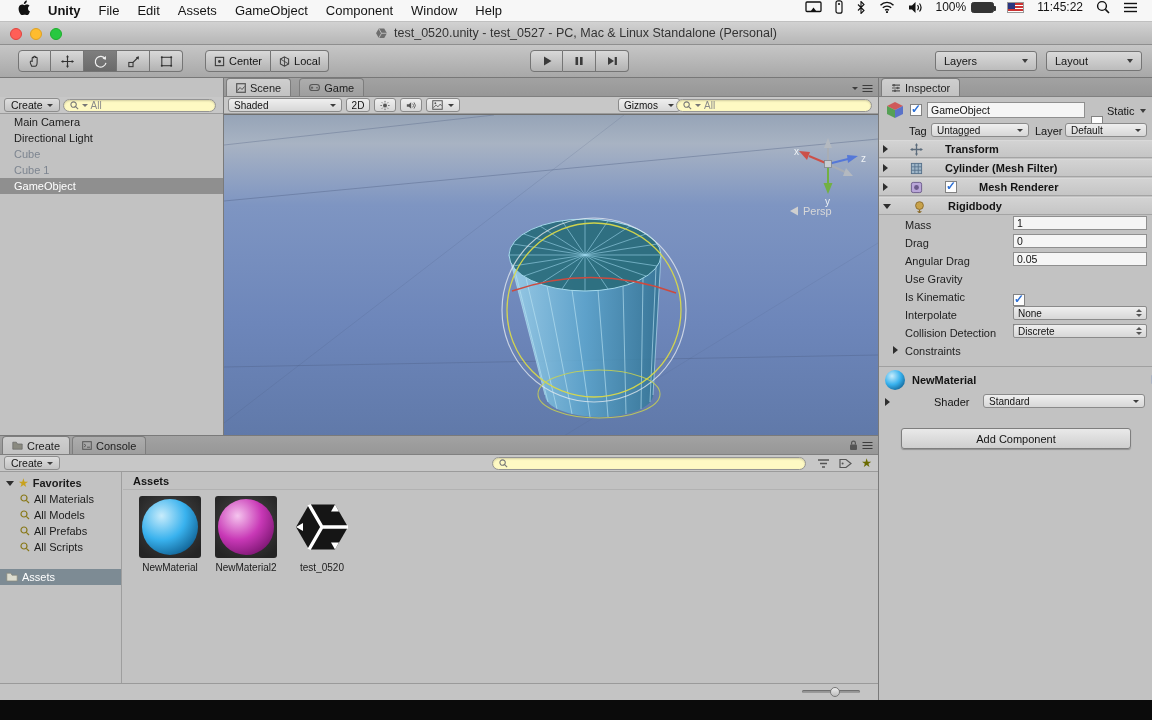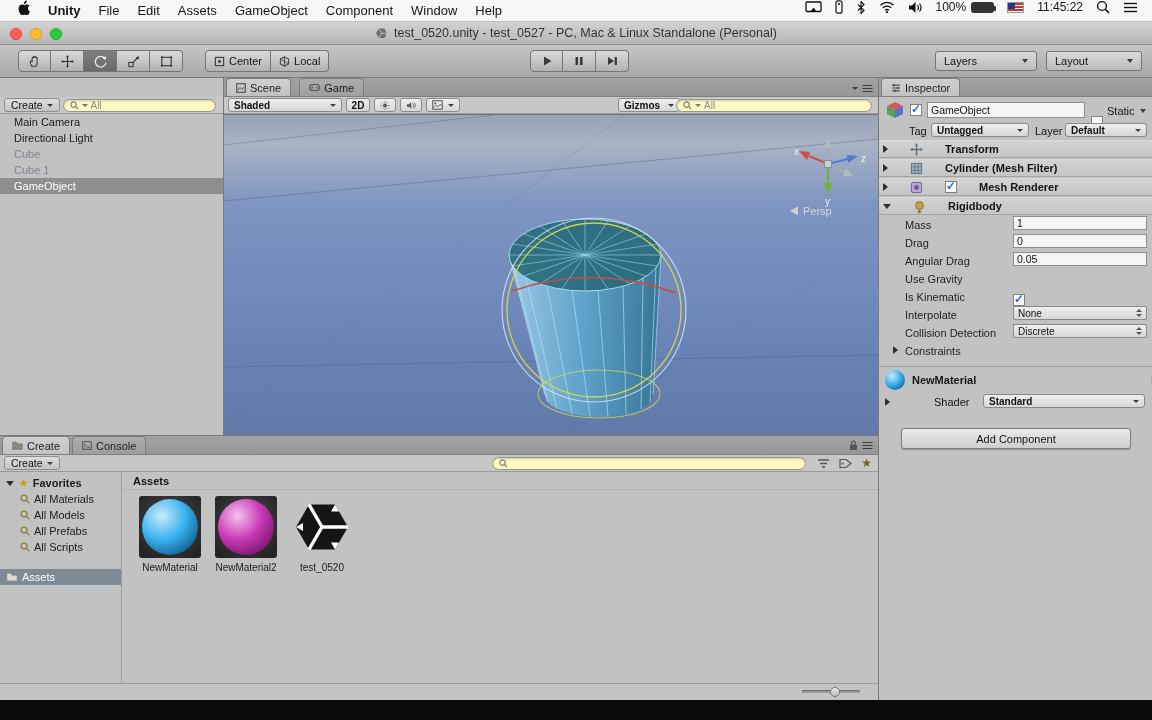--- a/index.html
+++ b/index.html
@@ -58,21 +58,21 @@
   .hrow { height:16px; display:flex; align-items:center; padding-left:14px; font-size:11px; color:#1b1b1b; }
   .hrow.inactive { color:#7d8590; }
   .hrow.selected { background:#8f8f8f; color:#fff; }
 
   
   .comp-header { position:absolute; left:0; right:0; height:18px; background:linear-gradient(#d3d3d3,#c5c5c5); border-top:1px solid #d9d9d9; border-bottom:1px solid #a4a4a4; display:flex; align-items:center; padding:0 4px; gap:22px; font-weight:bold; font-size:11px; }
   .hdr-icons { margin-left:auto; display:flex; align-items:center; gap:5px; }
   .prop-label { position:absolute; left:26px; font-size:11px; color:#222; line-height:14px; }
   .prop-field { position:absolute; left:134px; width:134px; height:14px; background:#f5f5f5; border:1px solid #8f8f8f; font-size:10.5px; padding:0 3px; display:flex; align-items:center; color:#111; }
   .prop-pop { position:absolute; left:134px; width:134px; height:14px; background:linear-gradient(#efefef,#d7d7d7); border:1px solid #8a8a8a; border-radius:2px; font-size:10px; padding:0 4px; display:flex; align-items:center; color:#111; }
-  .minipop { height:14px; background:linear-gradient(#efefef,#d7d7d7); border:1px solid #8a8a8a; border-radius:3px; font-size:10px; padding:0 5px; display:flex; align-items:center; justify-content:space-between; color:#111; position:absolute;font-weight:bold; }
+  .minipop { height:14px; background:linear-gradient(#efefef,#d7d7d7); border:1px solid #8a8a8a; border-radius:3px; font-size:10px; padding:0 5px; display:flex; align-items:center; justify-content:space-between; color:#111; position:absolute; }
   .checkbox { width:12px; height:12px; background:#fdfdfd; border:1px solid #828282; position:relative; }
   .checkbox.checked::after { content:"\2713"; position:absolute; left:0px; top:-3px; color:#2b6fd6; font-size:12px; font-weight:bold; }
   .dblarrow { display:flex; flex-direction:column; gap:2px; margin-left:auto; }
   .dblarrow i { display:block; width:0; height:0; border-left:3px solid transparent; border-right:3px solid transparent; }
   .dblarrow .up { border-bottom:3px solid #555; }
   .dblarrow .dn { border-top:3px solid #555; }
   .addcomp { position:absolute; left:22px; top:350px; width:230px; height:21px; border:1px solid #7e7e7e; border-radius:3px; background:linear-gradient(#e9e9e9,#cfcfcf); display:flex; align-items:center; justify-content:center; font-size:11px; box-shadow:0 1px 1px rgba(0,0,0,.25); }
 
   
   .ptree-row { height:16px; display:flex; align-items:center; gap:4px; font-size:11px; color:#1b1b1b; padding-left:6px; }

